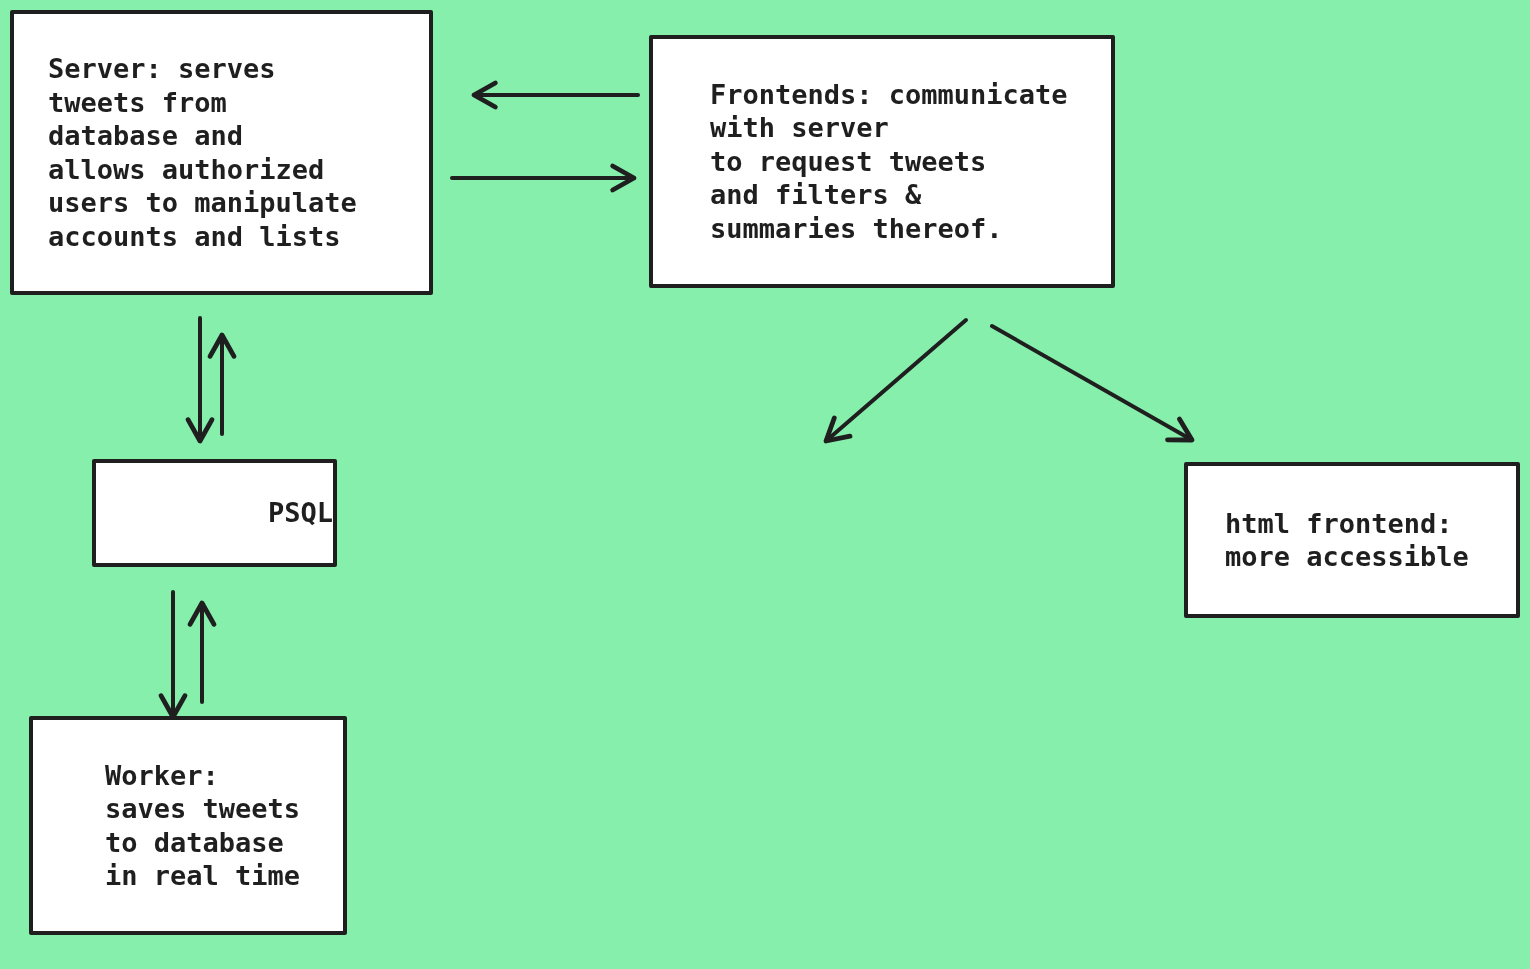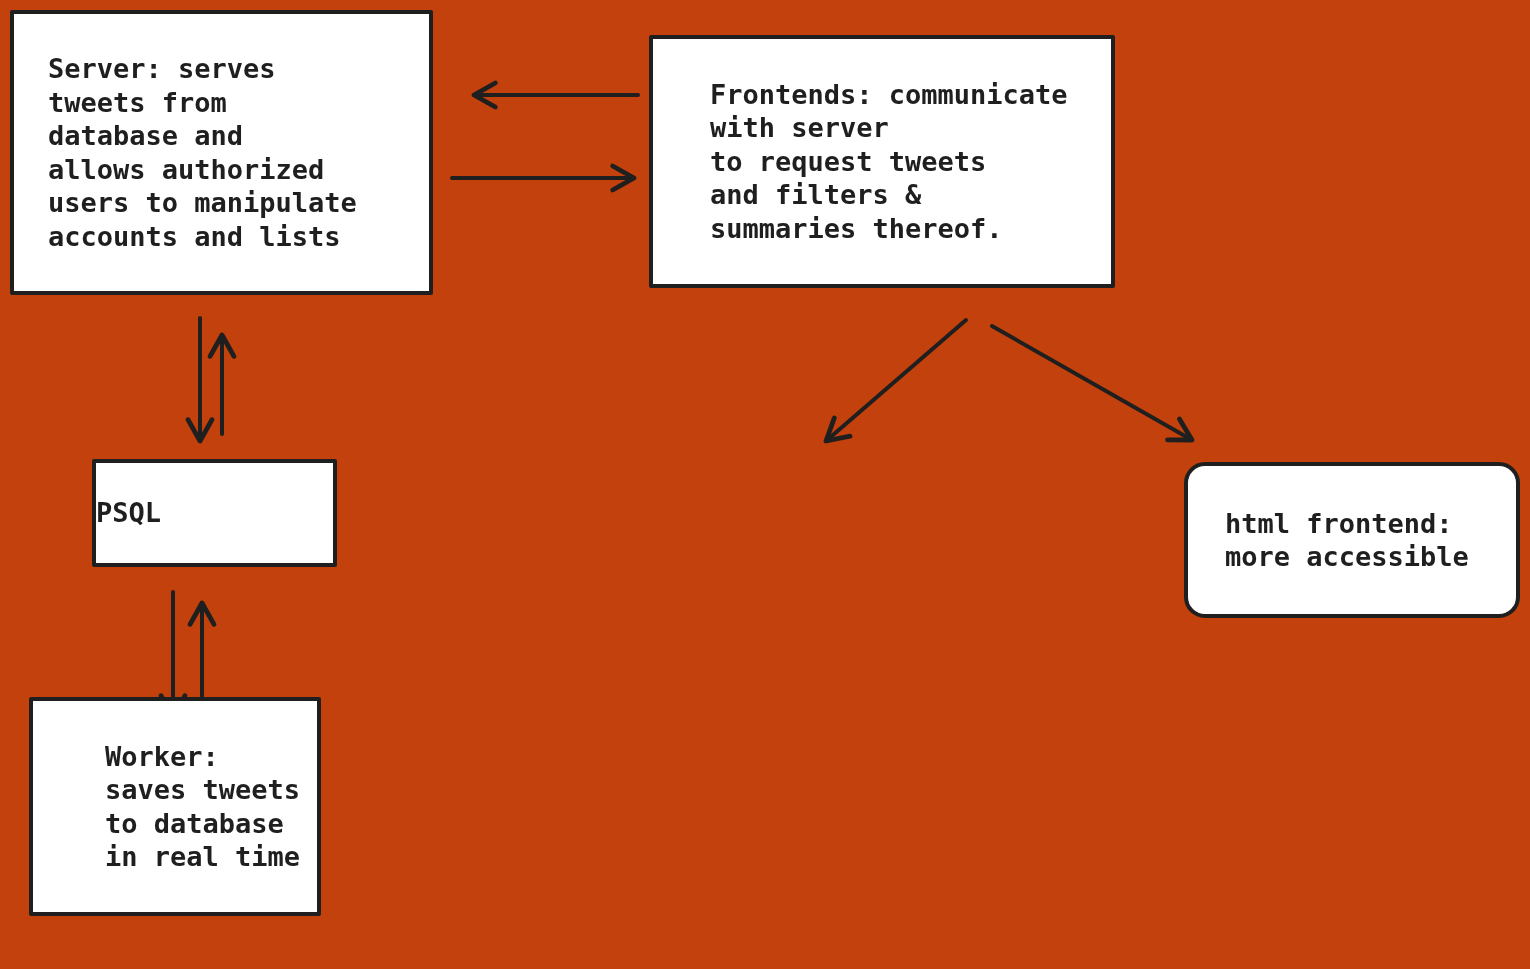--- a/index.html
+++ b/index.html
@@ -4,21 +4,21 @@
 <style>
   html, body {
     margin: 0;
     padding: 0;
     background: #ffffff;
   }
   .canvas {
     position: relative;
     width: 1530px;
     height: 969px;
-    background: #c2410c;
+    background: #86efac;
     overflow: hidden;
     font-family: "DejaVu Sans Mono", "Liberation Mono", monospace;
     color: #1f1f1f;
   }
   .arrows {
     position: absolute;
     left: 0;
     top: 0;
     width: 1530px;
     height: 969px;
@@ -38,24 +38,24 @@
   .node-text {
     white-space: pre;
     font-size: 27px;
     line-height: 33.5px;
     font-weight: 600;
     color: #1f1f1f;
   }
   
   .node-server        { left: 10px;   top: 10px;  width: 423px; height: 285px; padding-left: 34px; }
   .node-frontends     { left: 649px;  top: 35px;  width: 466px; height: 253px; padding-left: 57px; }
-  .node-psql          { left: 92px;   top: 459px; width: 245px; height: 108px; align-items: flex-start; }
-  .node-worker        { left: 29px;   top: 697px; width: 292px; height: 219px; padding-left: 72px; }
+  .node-psql          { left: 92px;   top: 459px; width: 245px; height: 108px; align-items: flex-end; }
+  .node-worker        { left: 29px;   top: 716px; width: 318px; height: 219px; padding-left: 72px; }
   .node-terminal      { left: 635px;  top: 444px; width: 328px; height: 317px; padding-left: 23px; }
-  .node-html-frontend { left: 1184px; top: 462px; width: 336px; height: 156px; padding-left: 37px; border-radius: 21px; }
+  .node-html-frontend { left: 1184px; top: 462px; width: 336px; height: 156px; padding-left: 37px; }
 </style>
 </head>
 <body>
 
 <div class="canvas">
 
   <svg class="arrows" viewBox="0 0 1530 969" xmlns="http://www.w3.org/2000/svg">
     <defs>
       <marker id="ah" viewBox="0 0 12 12" refX="10" refY="6" markerWidth="8" markerHeight="8" orient="auto">
         <path d="M2,1.5 L10,6 L2,10.5" fill="none" stroke="#1f1f1f" stroke-width="1.8" stroke-linecap="round" stroke-linejoin="round"></path>

